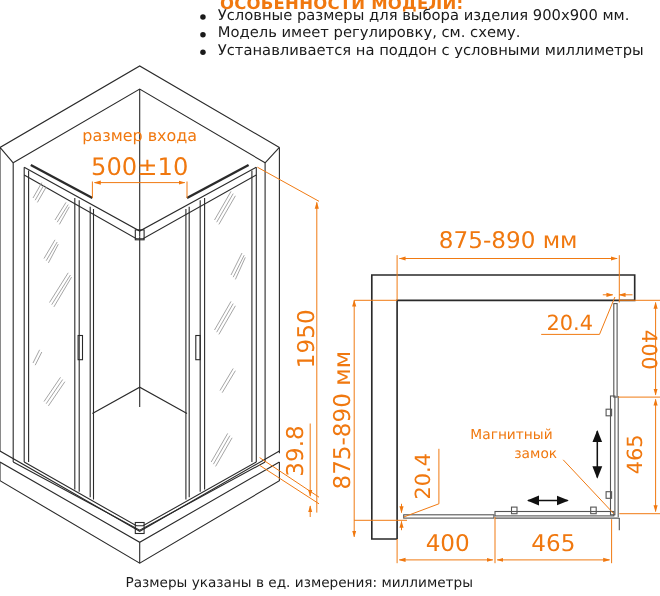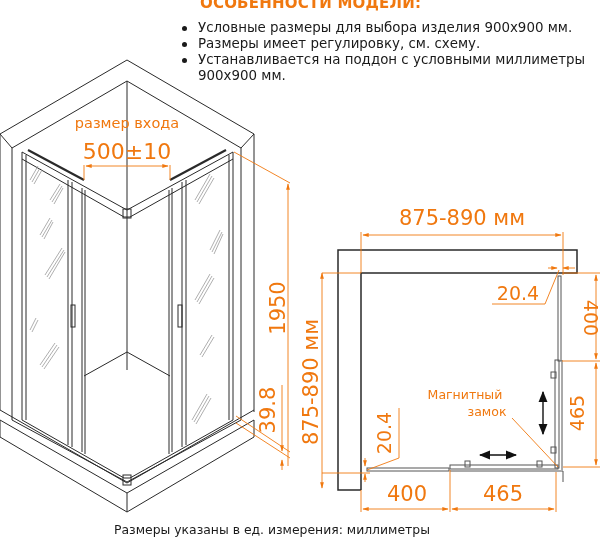--- a/index.html
+++ b/index.html
@@ -1,43 +1,42 @@
 <!DOCTYPE html>
 <html><head>
 <meta charset="utf-8">
 <style>
   html, body { margin: 0; padding: 0; background: #ffffff; }
   body { width: 600px; height: 542px; position: relative; overflow: hidden; font-family: "DejaVu Sans", sans-serif; }
   .title {
     position: absolute; left: 200px; top: -6px; font-size: 15px; font-weight: bold;
     color: #f0780f; letter-spacing: 0.2px; white-space: nowrap;
   }
-  .features { position: absolute; left: 178px; top: 20px; margin: 0; padding: 0; list-style: none; }
+  .features { position: absolute; left: 178px; top: 7px; margin: 0; padding: 0; list-style: none; }
   .features li {
     position: relative; padding-left: 20px; font-size: 13.4px; line-height: 16px; color: #1a1a1a; white-space: nowrap;
   }
   .features li .dot {
     position: absolute; left: 4px; top: 6px; width: 5px; height: 5px; border-radius: 50%; background: #1a1a1a;
   }
   .caption {
     position: absolute; left: 0; width: 524px; top: 522px; text-align: center;
     font-size: 12.4px; color: #1a1a1a; padding-left: 20px; box-sizing: border-box;
   }
   svg { position: absolute; left: 0; top: 0; }
   .dimtext { font-family: "DejaVu Sans", sans-serif; fill: #f0780f; }
 </style>
 </head>
 <body>
 
 <div class="title">ОСОБЕННОСТИ МОДЕЛИ:</div>
 <ul class="features">
   <li><span class="dot"></span><span>Условные размеры для выбора изделия 900x900 мм.</span></li>
-  <li><span class="dot"></span><span>Размеры имеет регулировку, см. схему.</span></li>
+  <li><span class="dot"></span><span>Модель имеет регулировку, см. схему.</span></li>
   <li><span class="dot"></span><span>Устанавливается на поддон с условными миллиметры</span></li>
-  <li><span>900x900 мм.</span></li>
 </ul>
 
 <svg width="600" height="542" viewBox="0 0 600 542">
   <defs>
     <marker id="arr" viewBox="0 0 10 10" refX="9" refY="5" markerWidth="7" markerHeight="7" orient="auto-start-reverse">
       <path d="M0,2 L10,5 L0,8 z" fill="#f0780f"></path>
     </marker>
     <marker id="arrB" viewBox="0 0 10 10" refX="9" refY="5" markerWidth="8" markerHeight="8" orient="auto-start-reverse">
       <path d="M0,1 L10,5 L0,9 z" fill="#111"></path>
     </marker>

